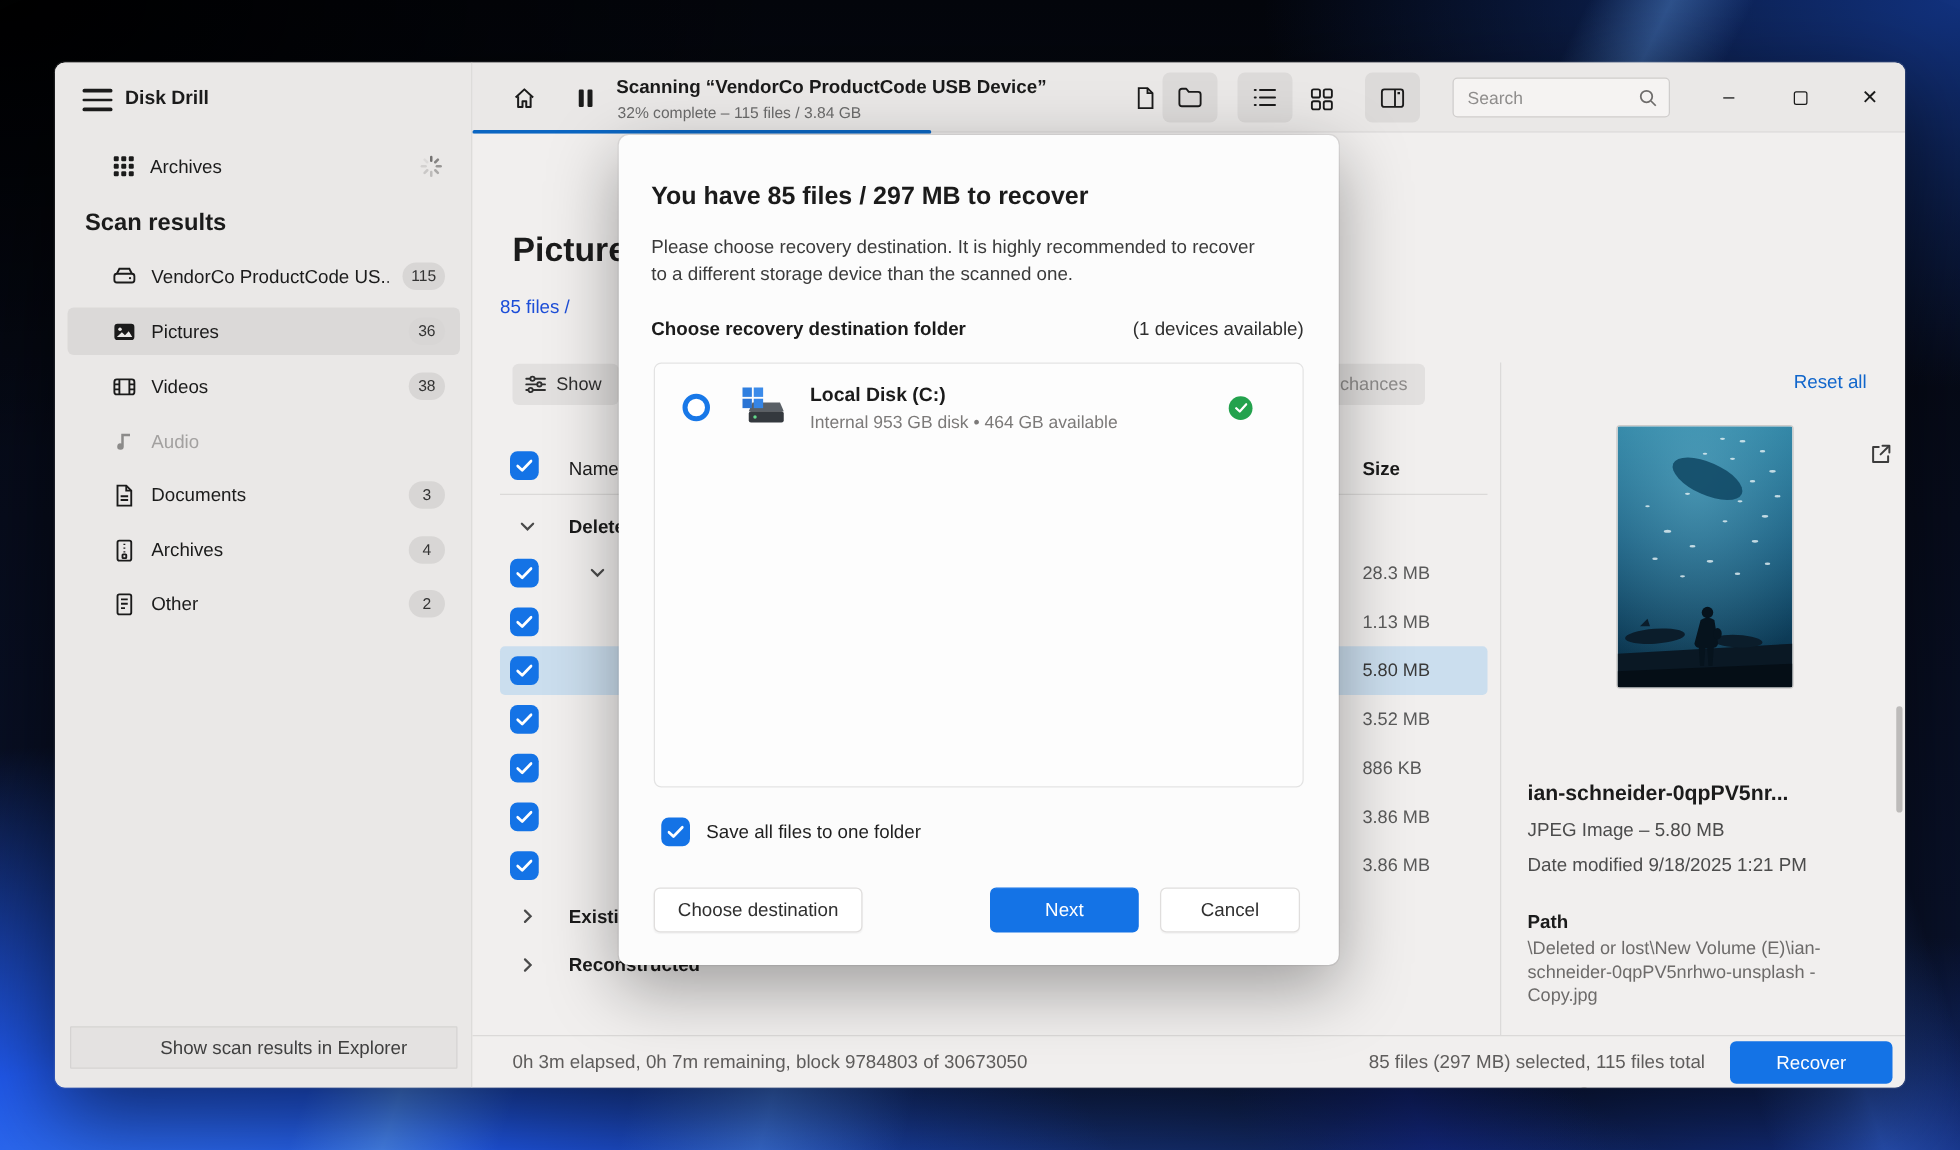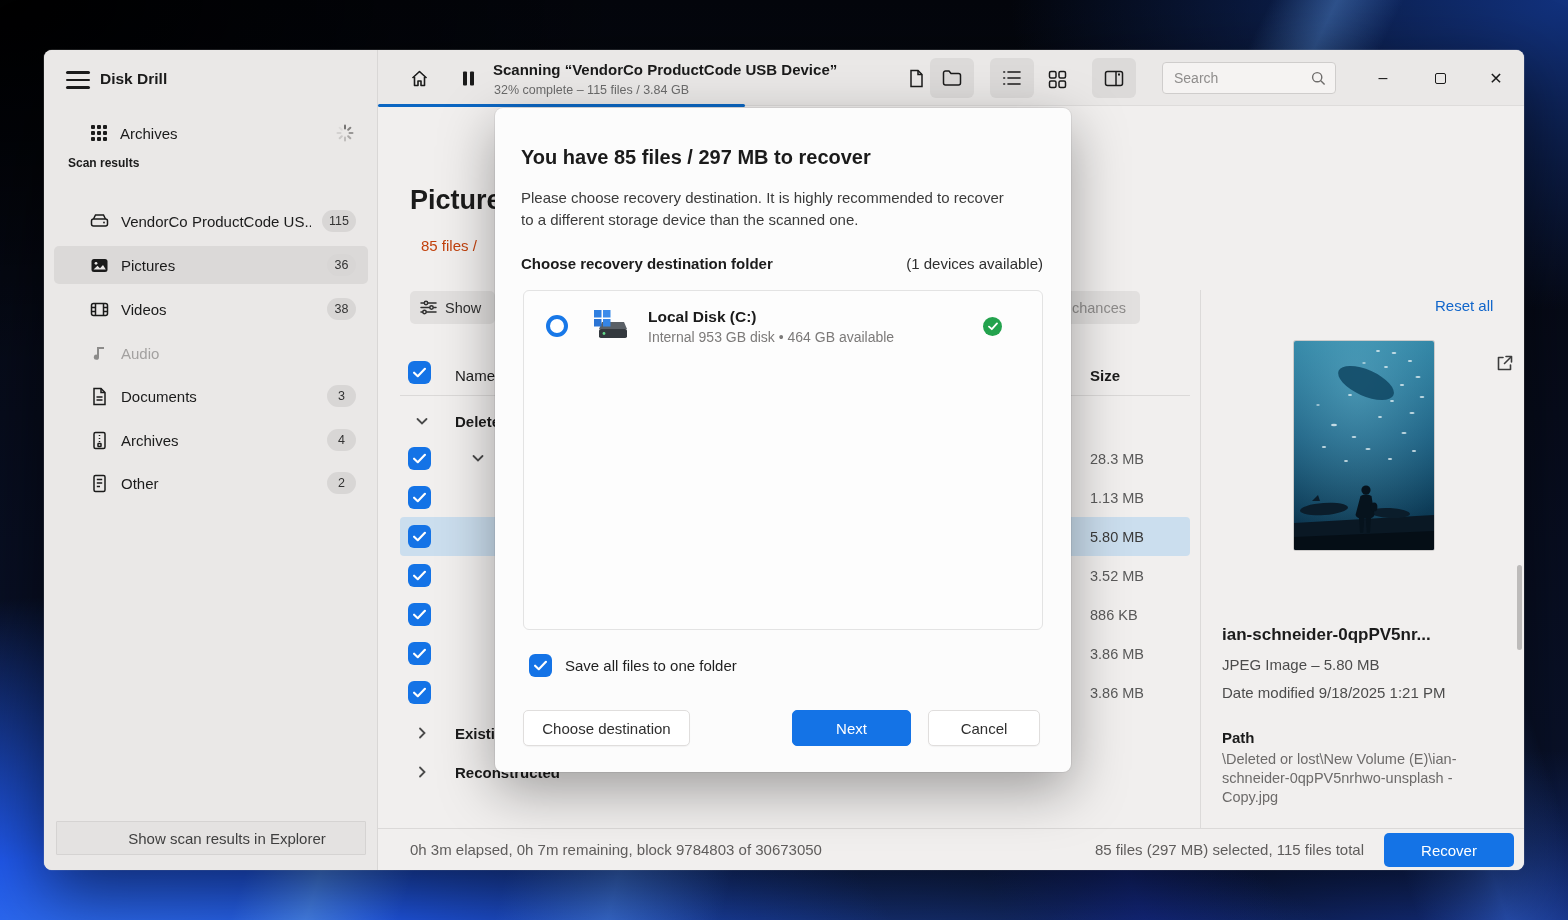--- a/index.html
+++ b/index.html
@@ -37,21 +37,21 @@
 
   
   .sidebar { position:relative; width:334px; height:100%; background:#eae8e7; border-right:1px solid #d9d7d6; flex:none; }
   .hamburger { position:absolute; left:22px; top:17px; width:28px; height:26px; display:flex; flex-direction:column; justify-content:center; gap:5px; cursor:pointer; }
   .hamburger span { display:block; height:2.4px; width:24px; background:#1b1b1b; border-radius:2px; }
   .app-title { position:absolute; left:56px; top:20px; font-size:15.5px; font-weight:700; }
   .dash-row { position:absolute; left:10px; top:64px; width:314px; height:38px; border-radius:5px; display:flex; align-items:center; }
   .dash-row .nav-ico { margin-left:36px; }
   .dash-label { margin-left:12px; font-size:15px; }
   .spinner { position:absolute; right:14px; top:10px; width:18px; height:18px; }
-  .section-label { position:absolute; left:24px; top:106px; font-size:12px; font-weight:700; }
+  .section-label { position:absolute; left:24px; top:118px; font-size:19px; font-weight:700; }
   .nav-item { position:absolute; left:10px; width:314px; height:38px; border-radius:5px; display:flex; align-items:center; cursor:pointer; }
   .nav-item.selected { background:#dbd9d8; }
   .nav-item .nav-ico { margin-left:36px; width:19px; height:19px; flex:none; display:flex; align-items:center; justify-content:center; }
   .nav-item .lbl { margin-left:12px; font-size:15px; white-space:nowrap; overflow:hidden; max-width:190px; }
   .nav-item .badge { position:absolute; right:12px; min-width:29px; height:22px; border-radius:11px; background:#d8d6d5; color:#333; font-size:12.5px; display:flex; align-items:center; justify-content:center; padding:0 7px; }
   .nav-item.disabled .lbl { color:#a3a1a0; }
   .nav-item.disabled .nav-ico { opacity:.45; }
   .explorer-btn { position:absolute; left:12px; bottom:15px; width:310px; height:34px; background:#e4e2e1; border:1px solid #d5d3d2; border-radius:1px; font-size:15px; color:#3f3f3f; display:flex; align-items:center; justify-content:center; cursor:pointer;padding-left:32px; }
 
   
@@ -67,21 +67,21 @@
   .search-box input::placeholder { color:#8f8d8c; }
   .search-glyph { position:absolute; right:9px; top:8px; width:15px; height:15px; color:#6e6c6b; }
   .winctl { position:absolute; top:14px; width:30px; height:28px; display:flex; align-items:center; justify-content:center; font-size:16px; color:#1b1b1b; cursor:pointer; }
   .maxbox { width:11px; height:11px; border:1.4px solid #1b1b1b; border-radius:2px; }
   .progress-track { position:absolute; left:0; top:54px; right:0; height:3px; background:transparent; }
   .progress-fill { height:3px; background:#0b66c2; border-radius:2px; }
 
   
   .content { position:absolute; left:0; top:57px; right:0; bottom:42px; background:#f1efee; }
   .page-title { position:absolute; left:32px; top:78px; font-size:27px; font-weight:700; }
-  .page-subtitle { position:absolute; left:43px; top:130px; font-size:15px; color:#c2410c;text-align:center; }
+  .page-subtitle { position:absolute; left:22px; top:130px; font-size:15px; color:#1d4ed8;text-align:center; }
   .show-btn { position:absolute; left:32px; top:184px; height:33px; padding:0 14px 0 10px; background:#e2e0df; border-radius:5px; display:flex; align-items:center; gap:8px; font-size:14.5px; color:#2f2f2f; cursor:pointer; }
   .chip-partial { position:absolute; left:630px; top:184px; width:132px; height:33px; background:#e2e0df; border-radius:5px; display:flex; align-items:center; justify-content:flex-end; padding-right:14px; font-size:14.5px; color:#8e8c8b; }
   .reset-all { position:absolute; left:1057px; top:190px; font-size:15px; color:#1166cb; cursor:pointer; }
 
   .list-hdr-cb { position:absolute; left:30px; top:254px; }
   .col-name { position:absolute; left:77px; top:260px; font-size:15px; font-weight:400; }
   .col-size { position:absolute; left:712px; top:260px; font-size:15px; font-weight:700; }
   .hdr-line { position:absolute; left:22px; top:288px; width:790px; height:1px; background:#dbd9d8; }
 
   .grp-row { position:absolute; left:0; height:30px; display:flex; align-items:center; }

